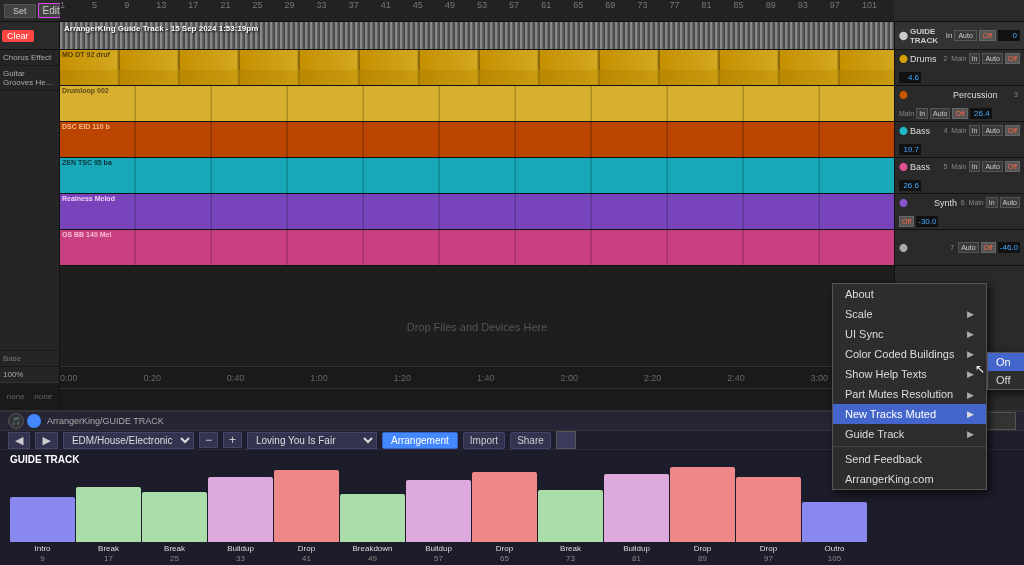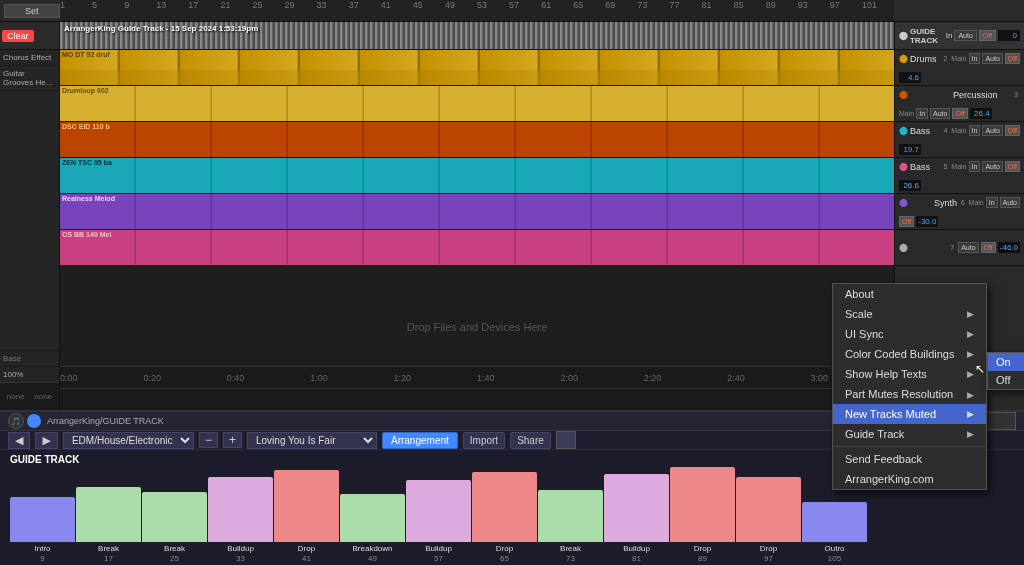--- a/index.html
+++ b/index.html
@@ -5,21 +5,21 @@
     * { margin: 0; padding: 0; box-sizing: border-box; }
     body { width: 1024px; height: 565px; overflow: hidden; background: #1a1a1a; font-family: Arial, sans-serif; font-size: 11px; color: #ccc; }
   </style>
 </head>
 <body>
 
 <div style="position:relative; width:1024px; height:565px; overflow:hidden; background:#1a1a1a;">
 
   <div style="position:absolute; top:0; left:0; right:0; height:22px; background:#2a2a2a; border-bottom:1px solid #111; display:flex; align-items:center; z-index:20;">
     <div style="width:60px; display:flex; align-items:center; gap:2px; padding:0 4px;">
-      <button style="background:#444;border:1px solid #555;color:#ccc;font-size:9px;padding:1px 20px;cursor:pointer;">Set</button>
+      <button style="background:#444;border:1px solid #555;color:#ccc;font-size:9px;padding:1px 8px;cursor:pointer;">Set</button>
       <button style="background:#444;border:1px solid #d946ef;color:#ccc;font-size:10px;padding:1px 4px;cursor:pointer;">Edit</button>
     </div>
     <div style="flex:1; height:100%; background:#222; position:relative; overflow:hidden;">
 
     <span style="position: absolute; font-size: 9px; color: rgb(119, 119, 119); left: 0%;">1</span>
         <span style="position: absolute; font-size: 9px; color: rgb(119, 119, 119); left: 3.84615%;">5</span>
         <span style="position: absolute; font-size: 9px; color: rgb(119, 119, 119); left: 7.69231%;">9</span>
         <span style="position: absolute; font-size: 9px; color: rgb(119, 119, 119); left: 11.5385%;">13</span>
         <span style="position: absolute; font-size: 9px; color: rgb(119, 119, 119); left: 15.3846%;">17</span>
         <span style="position: absolute; font-size: 9px; color: rgb(119, 119, 119); left: 19.2308%;">21</span>

